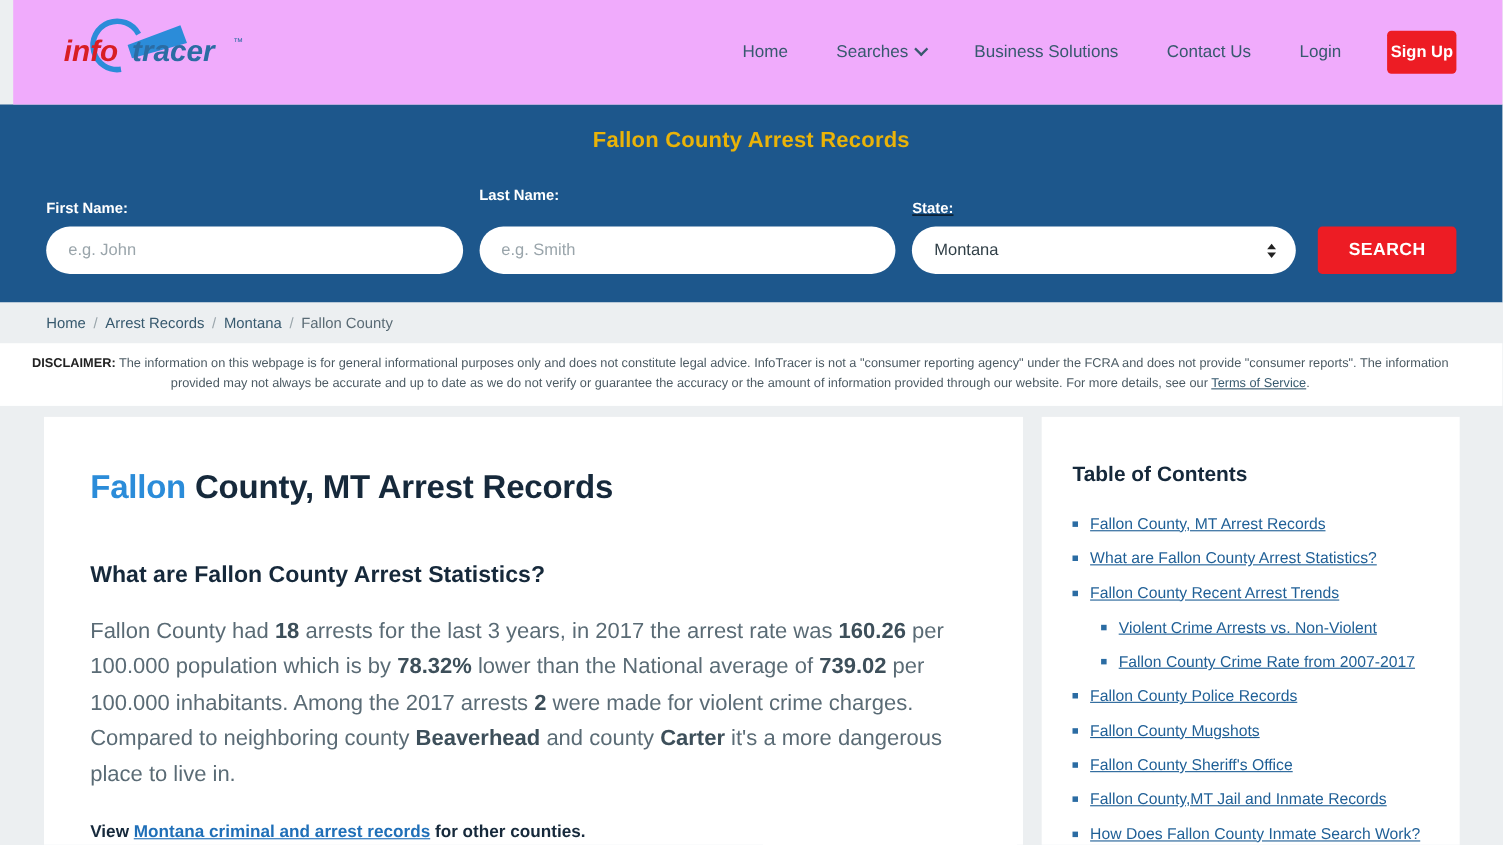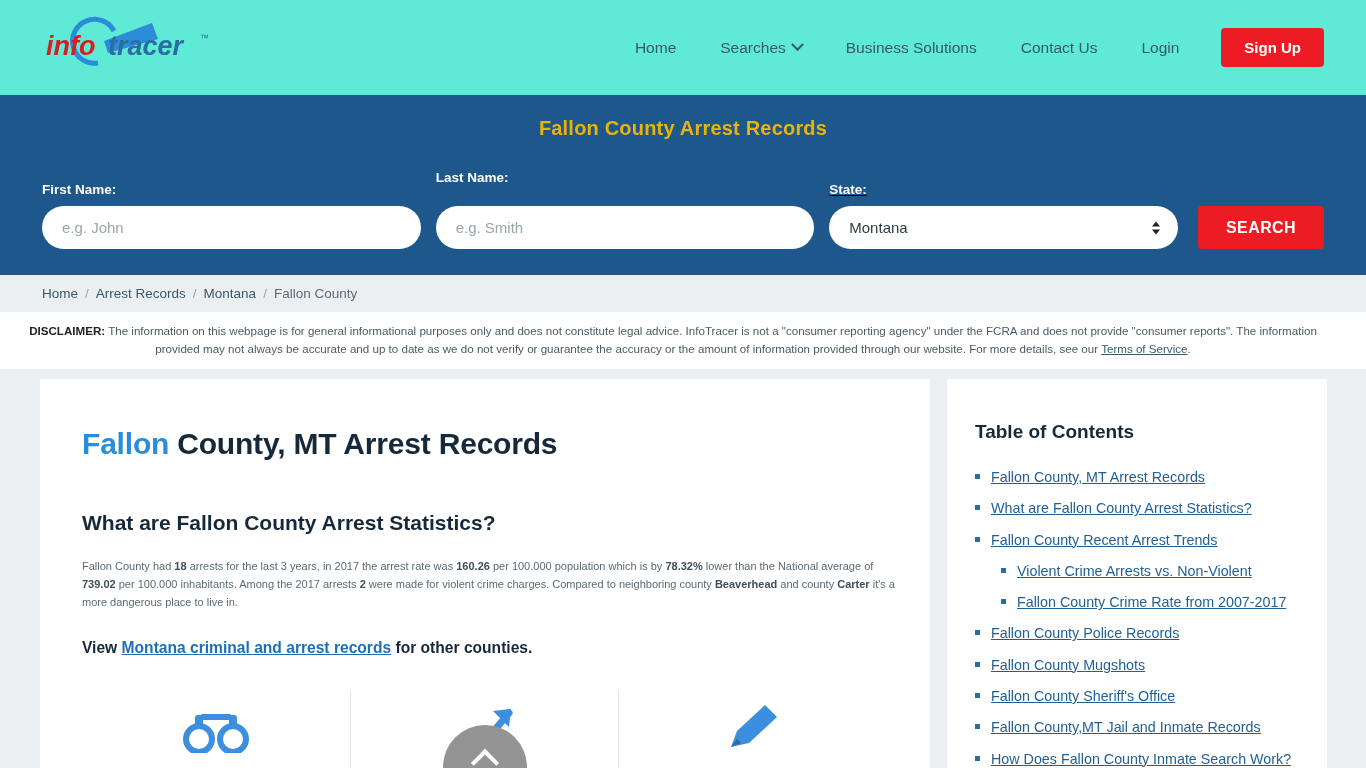--- a/index.html
+++ b/index.html
@@ -5,39 +5,40 @@
   * { box-sizing: border-box; margin: 0; padding: 0; }
   html, body {
     width: 1366px; height: 768px;
     overflow: hidden;
     font-family: "Liberation Sans", sans-serif;
     background: #ECEFF1;
   }
 
   
   .header {
-    height: 95px; background: #5eead4;
+    height: 95px; background: #f0abfc;
     display: flex; align-items: center;
     padding: 0 42px 0 40px;
     position: relative;
+    margin-left: 12px;
   }
   .logo { display: flex; align-items: flex-end; position: relative; width: 190px; height: 70px; }
   .logo svg { position: absolute; left: 0; top: 2px; }
   .nav { margin-left: auto; display: flex; align-items: center; gap: 0; }
   .nav-item {
     color: #37596E; font-size: 15.5px; text-decoration: none;
     padding: 0 22px; display: flex; align-items: center; gap: 7px;
     white-space: nowrap; cursor: pointer;
   }
   .chev { display: inline-block; width: 9px; height: 9px;
     border-right: 2.2px solid #37596E; border-bottom: 2.2px solid #37596E;
     transform: rotate(45deg) translate(-2px,-2px); }
   .signup-btn {
     background: #ED1C24; color: #fff; font-size: 15px; font-weight: 700;
-    border: none; border-radius: 4px; padding: 11px 23px;
+    border: none; border-radius: 4px; padding: 11px 3px;
     margin-left: 20px; cursor: pointer;
     font-family: "Liberation Sans", sans-serif;
   }
 
   
   .hero { background: #1D578C; padding: 22px 42px 26px 42px; }
   .hero-title {
     color: #eab308; font-size: 20px; font-weight: 700;
     text-align: center; margin-bottom: 30px; letter-spacing: .2px;
   }
@@ -90,21 +91,21 @@
   
   .page { display: flex; gap: 17px; padding: 10px 20px 0 40px; align-items: flex-start; }
   .card { background: #ffffff; }
   .main-card { width: 890px; padding: 48px 0 0 42px; min-height: 400px; position: relative; }
   .side-card { width: 380px; padding: 42px 26px 0 28px; min-height: 400px; }
 
   h1.title { font-size: 30px; color: #16293B; font-weight: 700; letter-spacing: -.2px; }
   h1.title .hl { color: #2B8CD9; margin-top: 25px; }
   h2.sub { font-size: 21px; color: #16293B; font-weight: 700; margin-top: 50px; }
   p.body {
-    font-size: 11px; color: #5A6B75; line-height: 1.62;
+    font-size: 20px; color: #5A6B75; line-height: 1.62;
     margin-top: 23px; max-width: 815px;
   }
   p.body b { color: #3D4F5A; font-weight: 700; }
   p.view { font-size: 15.6px; color: #16293B; font-weight: 700; margin-top: 28px; }
   p.view a { color: #1F6FB8; text-decoration: underline; font-weight: 700; }
 
   .icon-row { display: flex; margin-top: 34px; align-items: flex-start; }
   .icon-cell { width: 268px; display: flex; justify-content: center;
                padding-top: 10px; position: relative; }
   .icon-cell + .icon-cell::before {

